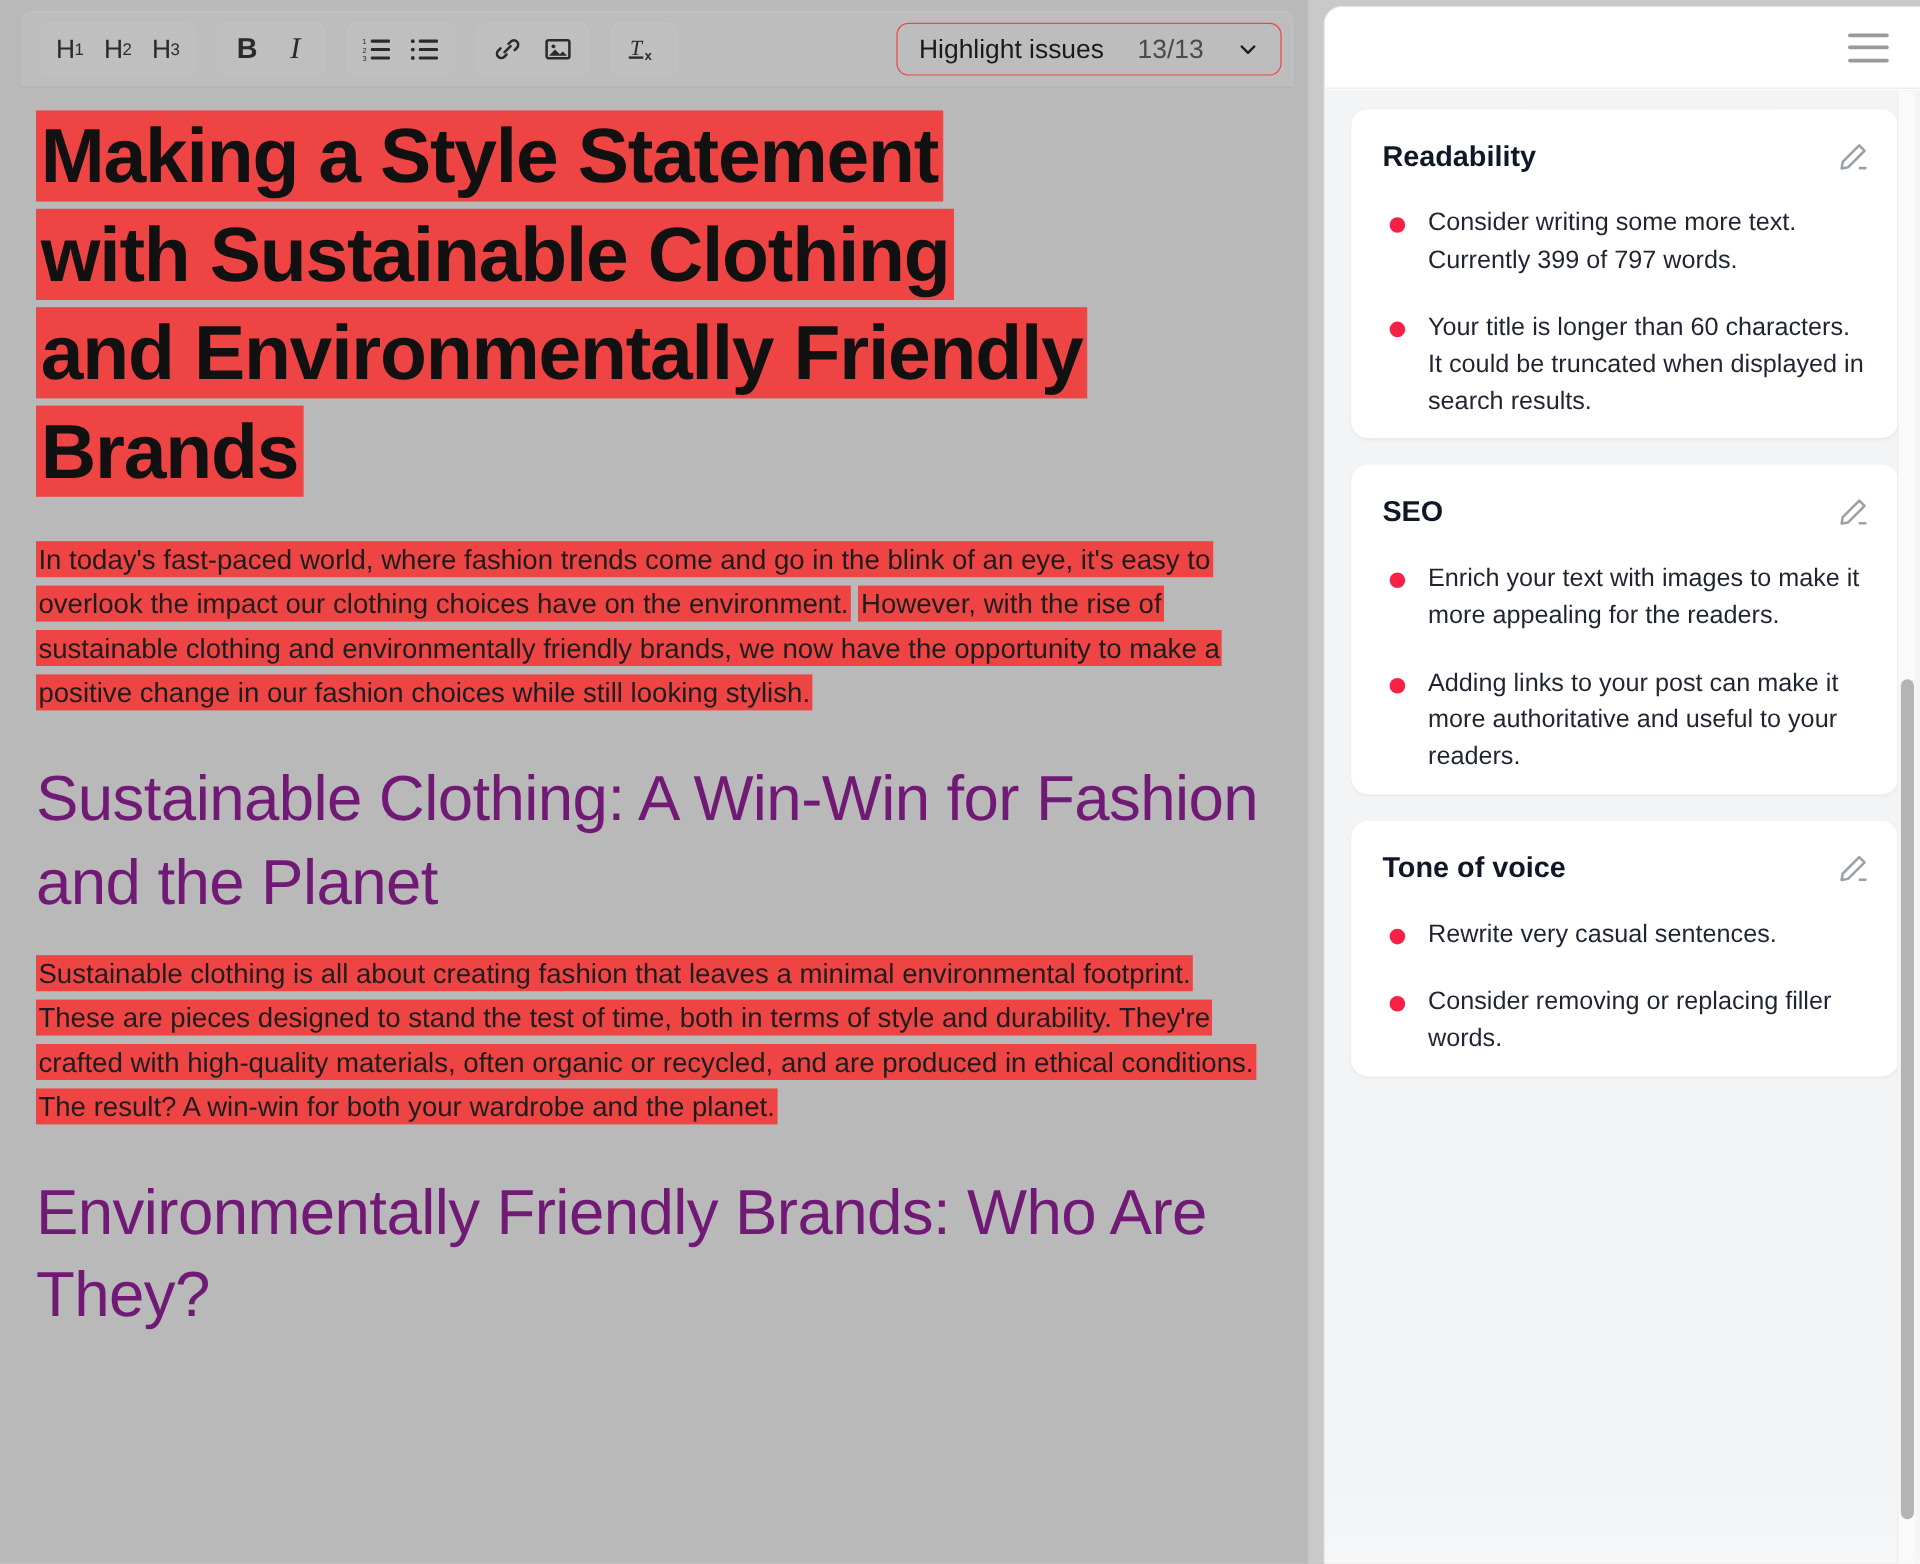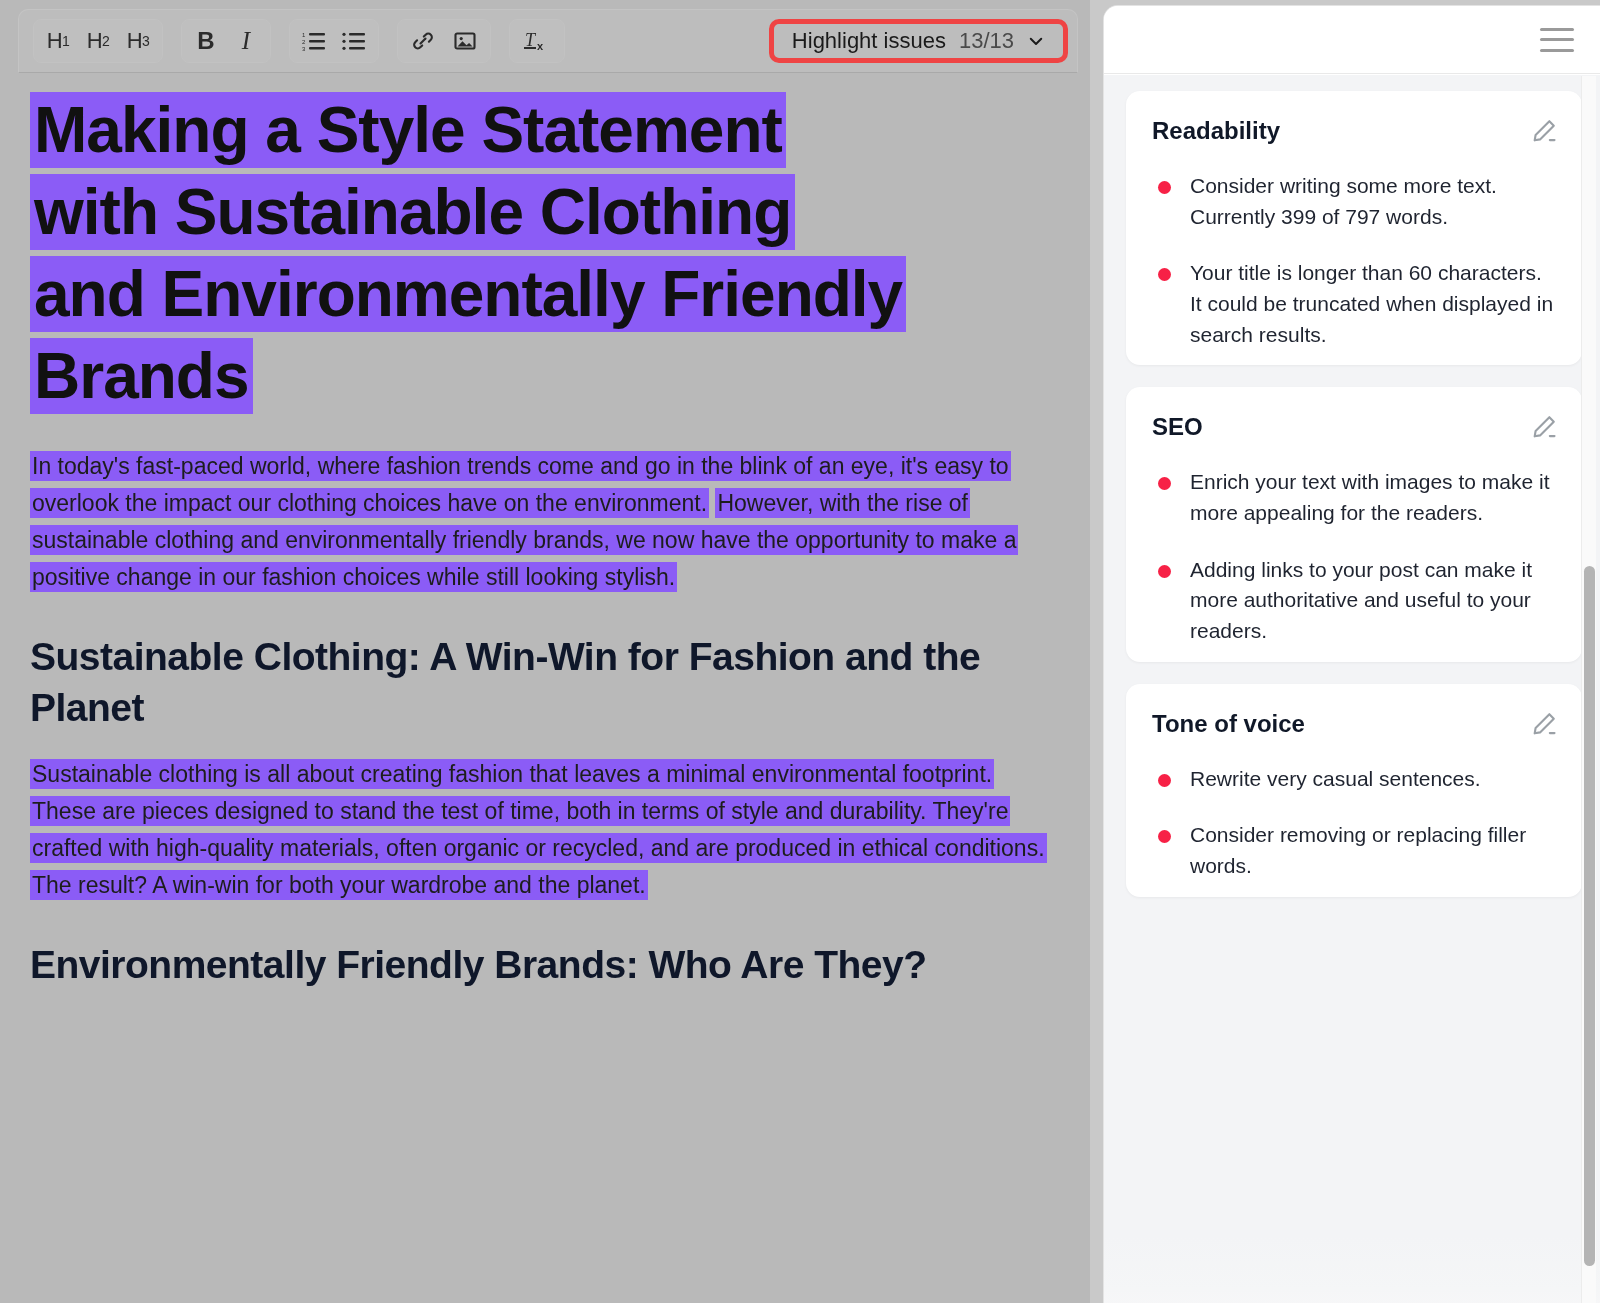--- a/index.html
+++ b/index.html
@@ -48,45 +48,45 @@
     user-select: none;
   }
   .tb-btn.h { font-weight: 400; font-size: 22px; letter-spacing: -0.5px; }
   .tb-btn.h sub { font-size: 14px; vertical-align: -3px; }
   .tb-btn.bold { font-weight: 700; font-size: 24px; }
   .tb-btn.ital { font-style: italic; font-family: "Liberation Serif", serif; font-size: 25px; }
 
   .highlight-pill {
     position: absolute; right: 22px; top: 19px;
     height: 44px;
-    display: flex; align-items: center; gap: 13px;
-    border: 5px solid #ef4444;
+    display: flex; align-items: center; gap: 28px;
+    border: 1px solid #ef4444;
     border-radius: 10px;
     padding: 0 18px;
     cursor: pointer;
   }
   .hp-label { font-size: 22px; color: #1a1a1a; }
   .hp-count { font-size: 22px; color: #4a4a4a; }
   .hp-chev { width: 18px; height: 18px; }
 
   .doc {
     position: absolute; left: 0; top: 74px;
     width: 1090px; height: 1229px;
     padding: 16px 30px 0 30px;
     overflow: hidden;
   }
-  .hl { background: #8b5cf6; }
+  .hl { background: #ef4444; }
   h1.doc-title {
     font-size: 64px; font-weight: 700; color: #111;
     line-height: 1.28; letter-spacing: -1px;
     margin-bottom: 30px;
   }
   h1.doc-title .hl { padding: 2px 4px; box-decoration-break: clone; -webkit-box-decoration-break: clone; }
   h2.doc-h2 {
-    font-size: 39px; font-weight: 700; color: #0f172a;
+    font-size: 53px; font-weight: 400; color: #701a75;
     line-height: 1.32; letter-spacing: -0.5px;
     margin: 34px 0 22px 0;
   }
   p.doc-p {
     font-size: 23px; color: #1d1d1d; line-height: 1.62;
     margin-bottom: 8px;
   }
   p.doc-p .hl { padding: 2px 2px; box-decoration-break: clone; -webkit-box-decoration-break: clone; }
   .fade-bottom {
     position: absolute; left: 0; bottom: 0; width: 1090px; height: 110px;

